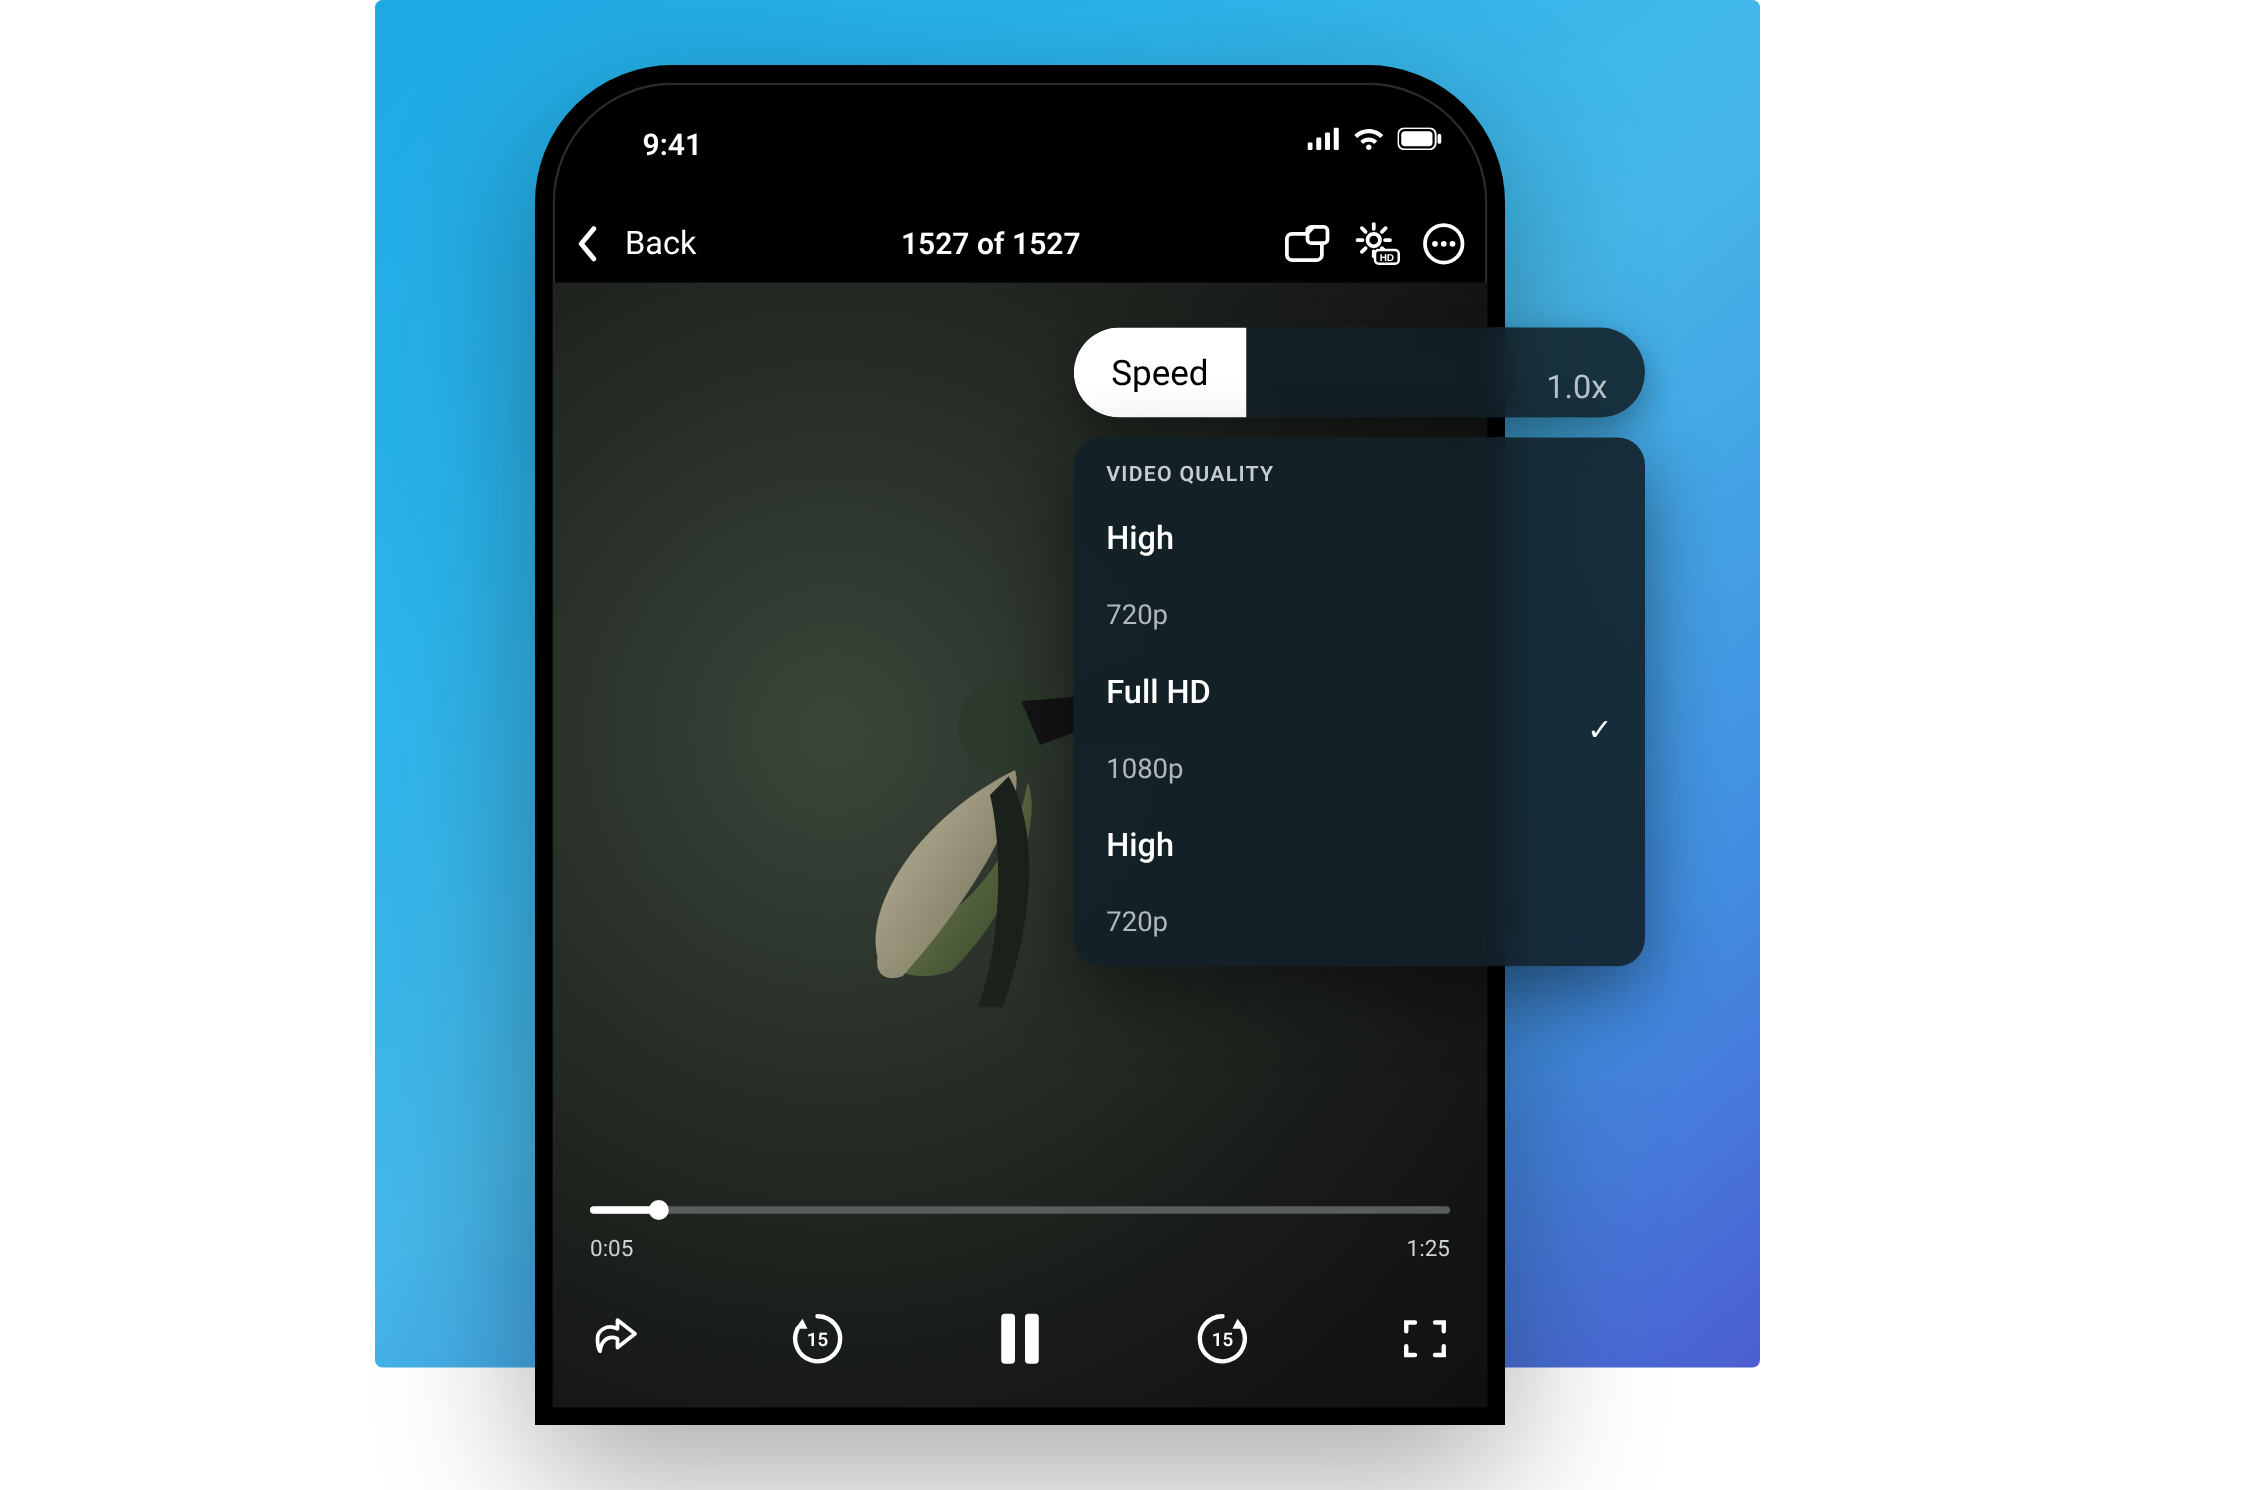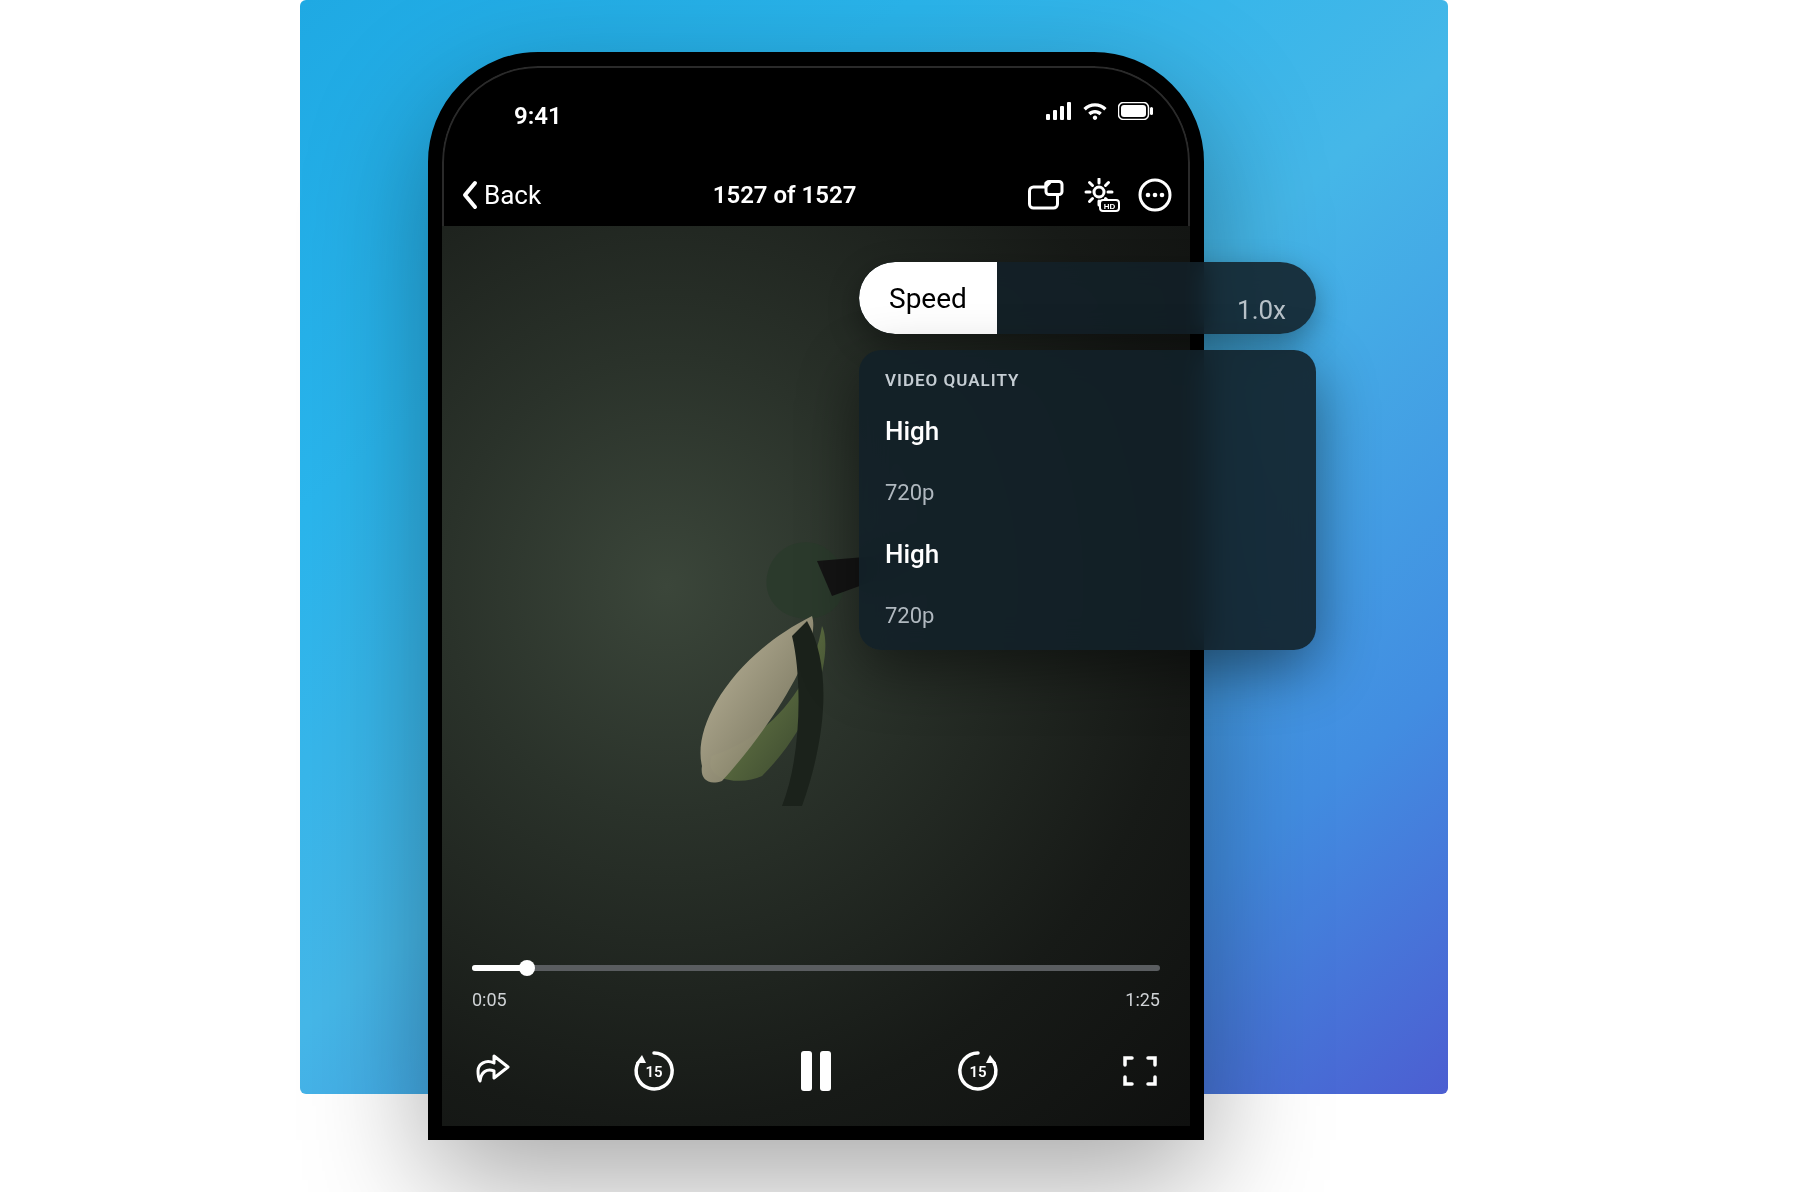--- a/index.html
+++ b/index.html
@@ -1,40 +1,39 @@
 <!DOCTYPE html>
 <html><head>
 <meta charset="utf-8">
 <style>
   html,body{margin:0;padding:0;font-family:-apple-system,BlinkMacSystemFont,"Segoe UI",Roboto,sans-serif;}
   body{width:1812px;height:1192px;background:#fff;overflow:hidden;}
   .stage{
     position:absolute;left:300px;top:0;width:1108px;height:1094px;
     background:linear-gradient(140deg,#1fa9e3 0%,#2ab5ec 25%,#45b7e8 50%,#428de1 80%,#4c5ed1 100%);
     border-radius:6px;
-    padding-left:40px;
   }
   
   .phone{
     position:absolute;left:128px;top:52px;width:748px;height:1060px;
     background:#000;border:14px solid #000;border-radius:110px 110px 0 0;
     box-shadow:0 0 0 2px #2a2a2a inset,0 40px 120px rgba(0,0,0,.35);
     overflow:hidden;
   }
   .notch{
     position:absolute;top:20px;left:50%;transform:translateX(-50%);
     width:190px;height:48px;background:#000;border-radius:40px;z-index:50;
   }
   .status-bar{position:absolute;top:0;left:0;right:0;height:90px;color:#fff;z-index:40;}
   .status-time{position:absolute;left:72px;top:36px;font-size:24px;font-weight:600;}
   .status-icons{position:absolute;right:36px;top:36px;display:flex;gap:10px;align-items:center;}
   .status-icons svg{display:block;}
   
   .nav{position:absolute;top:98px;left:0;right:0;height:62px;display:flex;align-items:center;justify-content:space-between;padding:0 18px;color:#fff;z-index:35;}
-  .nav-left{display:flex;align-items:flex-start;gap:4px;cursor:pointer;}
+  .nav-left{display:flex;align-items:flex-start;gap:20px;cursor:pointer;}
   .nav-title{font-size:24px;font-weight:600;}
   .nav-right{display:flex;align-items:center;gap:18px;}
   .nav-right .icon-btn{display:flex;align-items:center;justify-content:center;}
   
   .video{
     position:absolute;top:160px;left:0;right:0;bottom:0;
     background:radial-gradient(ellipse at 30% 40%,#3b463a 0%,#2a322a 30%,#171a17 70%,#0f100f 100%);
     overflow:hidden;
   }
   
@@ -231,20 +230,27 @@
     <div class="hdr">VIDEO QUALITY</div>
     <div id="q-opts">
         <div class="opt">
           <div class="labels">
             <div class="title">High</div>
             <div class="sub">720p</div>
           </div>
         </div>
         <div class="opt">
           <div class="labels">
+            <div class="title">Full HD</div>
+            <div class="sub">1080p</div>
+          </div>
+          <div class="check">✓</div>
+        </div>
+        <div class="opt">
+          <div class="labels">
             <div class="title">High</div>
             <div class="sub">720p</div>
           </div>
         </div>
       </div>
   </div>
 
 </div>
 
 </body></html>

